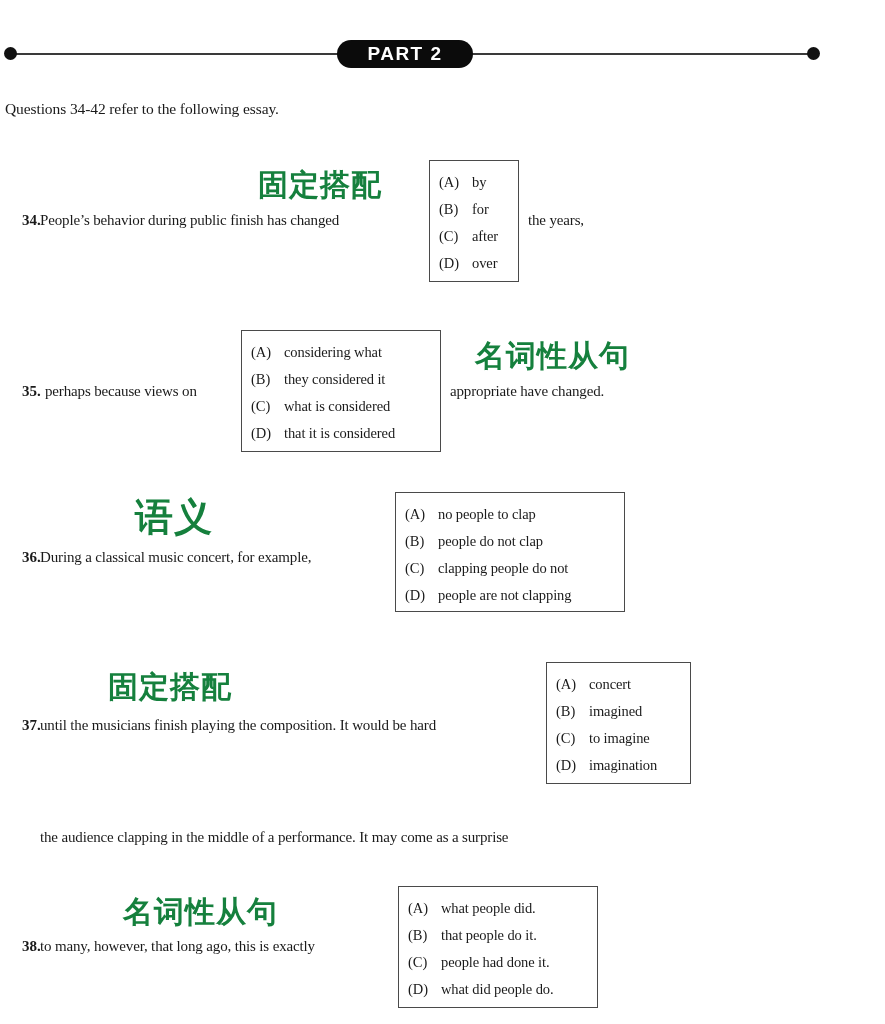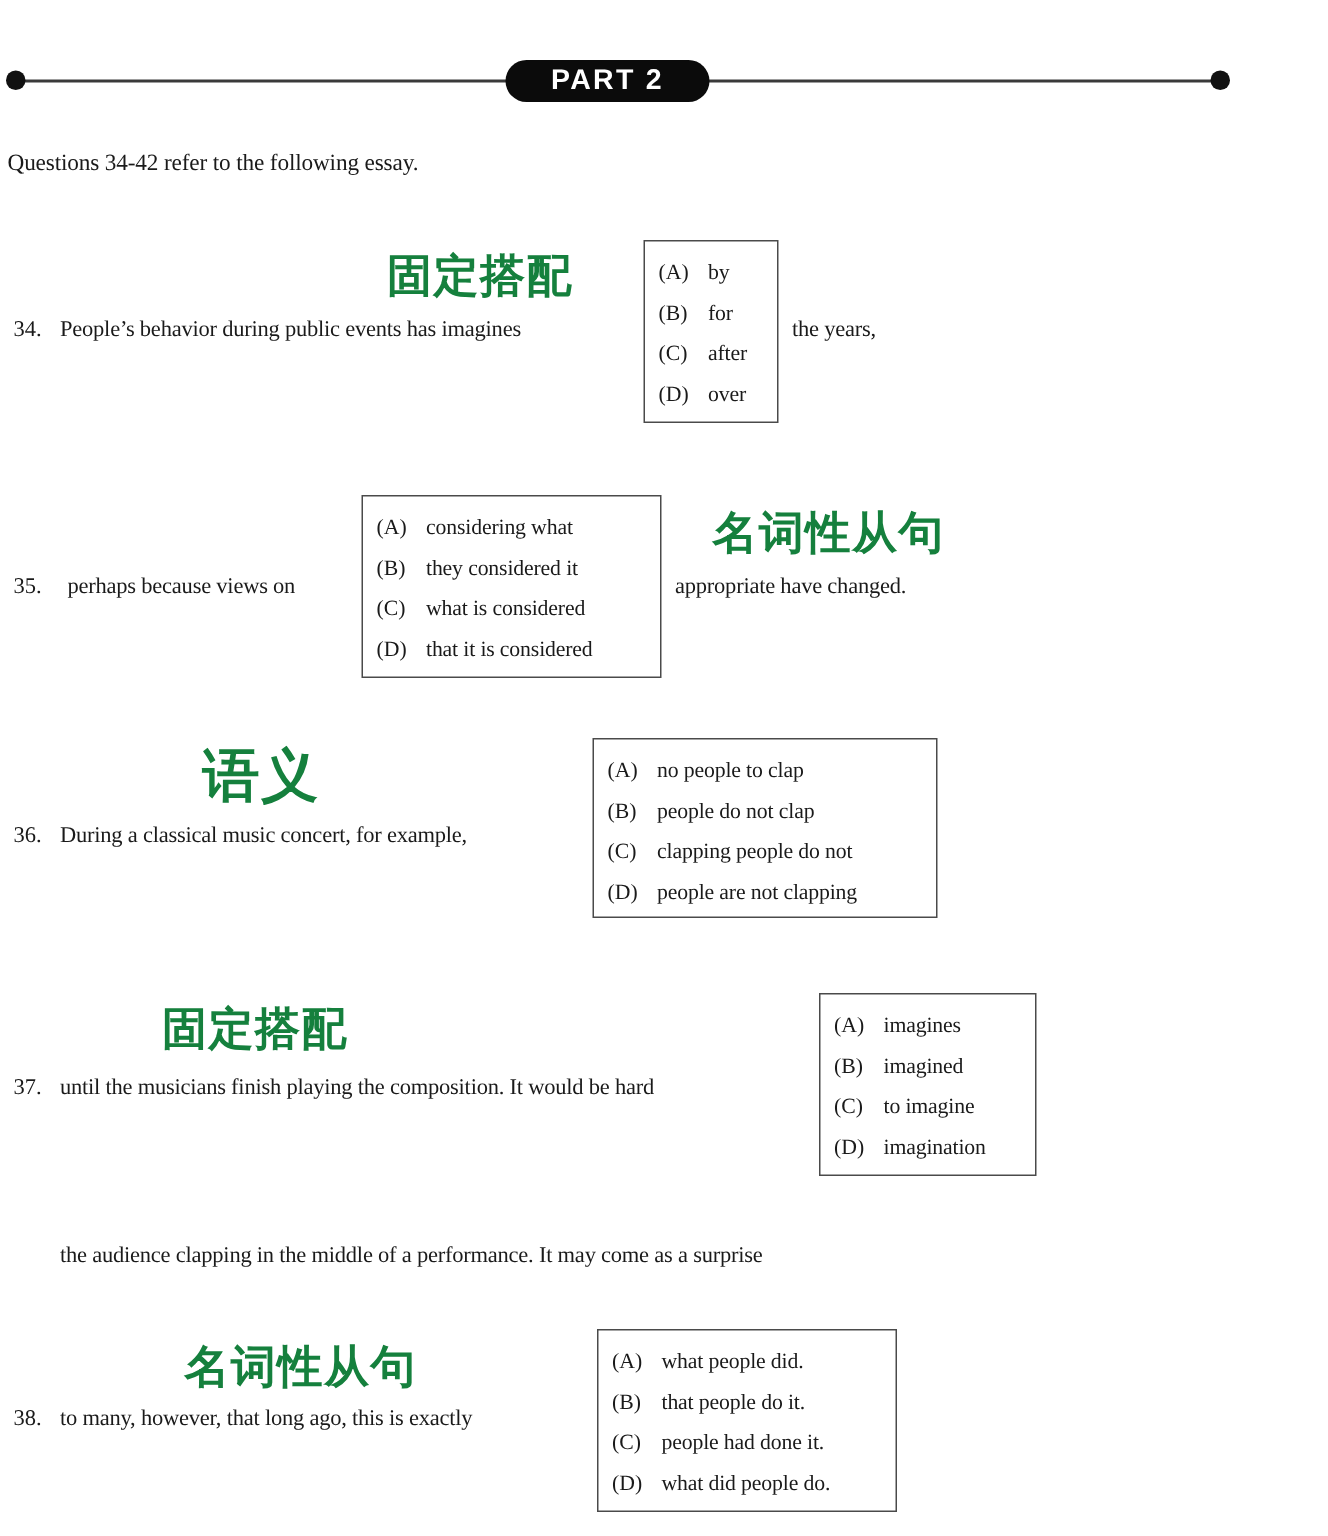--- a/index.html
+++ b/index.html
@@ -58,23 +58,23 @@
     left: 5px; top: 100px;
     font-size: 15.5px;
     font-weight: normal;
     letter-spacing: -0.1px;
   }
 
   
   .qblock { position: absolute; }
   .qnum {
     position: absolute;
-    left: 4px; top: 0;
-    font-size: 15px;
-    font-weight: normal;
+    left: 17px; top: 0;
+    font-size: 15px;
+    font-weight: bold;
   }
   .qtext {
     position: absolute;
     font-size: 15px;
     white-space: nowrap;
     letter-spacing: -0.15px;
   }
   .qtail {
     position: absolute;
     font-size: 15px;
@@ -132,21 +132,21 @@
   <div class="part-rule"></div>
   <div class="rule-dot left"></div>
   <div class="rule-dot right"></div>
   <div class="part-pill">PART 2</div>
 </div>
 
 <div class="directions">Questions 34-42 refer to the following essay.</div>
 
 <div class="qblock" style="left:5px; top:212px; width:880px;">
   <div class="qnum">34.</div>
-  <div class="qtext" style="left:35px; top:0;">People’s behavior during public events has imagines</div>
+  <div class="qtext" style="left:35px; top:0;">People’s behavior during public finish has changed</div>
   <div class="qtail" style="left:523px; top:0;">the years,</div>
 </div>
 <div class="annot" style="left:258px; top:170px;">固定搭配</div>
 <div class="choicebox" style="left:429px; top:160px; width:90px; height:122px;">
   <div class="choice">
     <span class="letter">(A)</span>
     <span class="body">by</span>
   </div>
   <div class="choice">
     <span class="letter">(B)</span>
@@ -214,21 +214,21 @@
 
 <div class="qblock" style="left:5px; top:717px; width:880px;">
   <div class="qnum">37.</div>
   <div class="qtext" style="left:35px; top:0;text-align:center;">until the musicians finish playing the composition. It would be hard</div>
   <div class="qtail" style="left:700px; top:0;"></div>
 </div>
 <div class="annot" style="left:108px; top:672px;">固定搭配</div>
 <div class="choicebox" style="left:546px; top:662px; width:145px; height:122px;">
   <div class="choice">
     <span class="letter">(A)</span>
-    <span class="body">imagines</span>
+    <span class="body">concert</span>
   </div>
   <div class="choice">
     <span class="letter">(B)</span>
     <span class="body">imagined</span>
   </div>
   <div class="choice">
     <span class="letter">(C)</span>
     <span class="body">to imagine</span>
   </div>
   <div class="choice">

